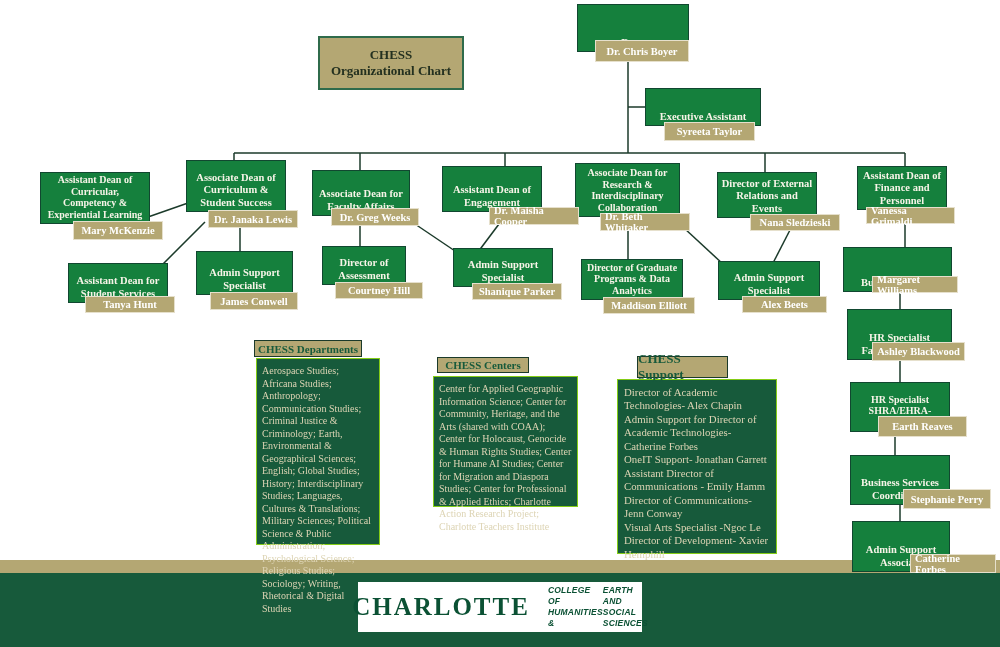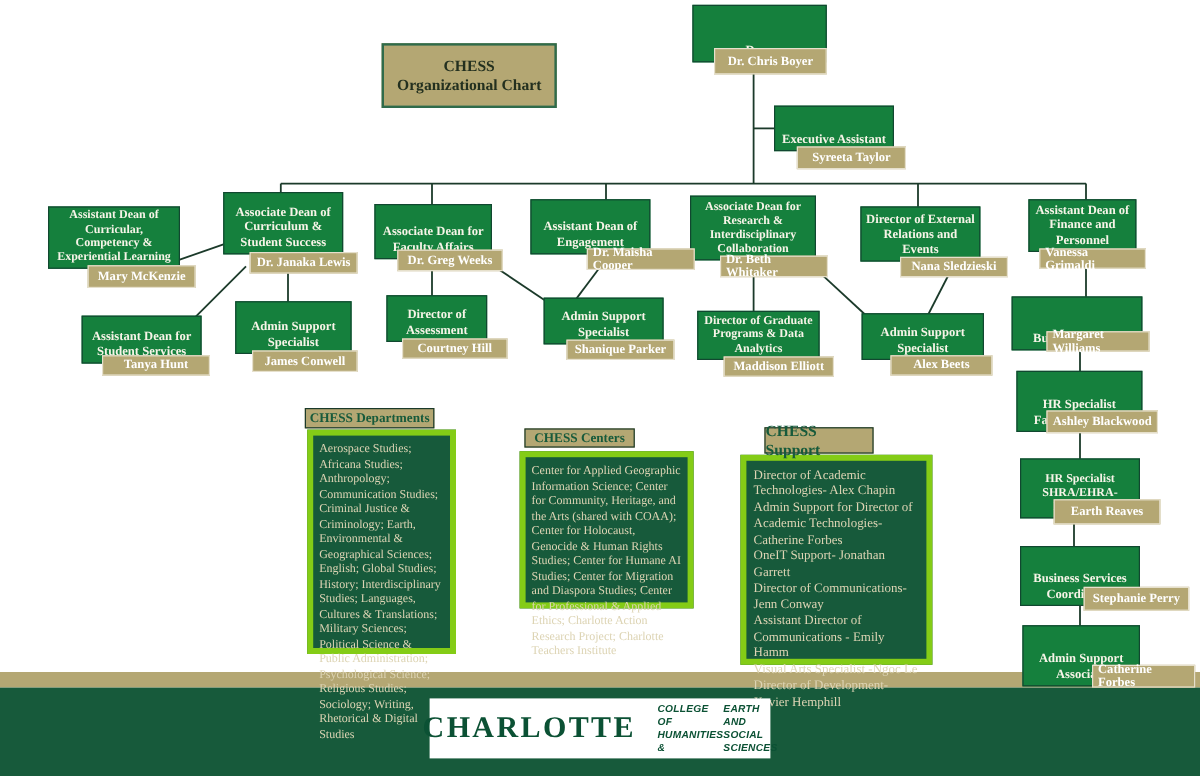--- a/index.html
+++ b/index.html
@@ -15,21 +15,21 @@
        display:flex;align-items:center;justify-content:center;box-sizing:border-box;
        color:#ffffff;font-weight:bold;font-size:10.5px;text-align:left;padding:1px 4px;}
 
   .title-box{position:absolute;left:318px;top:36px;width:142px;height:50px;background:#B4A773;
        border:2px solid #2f6b4b;z-index:1;display:flex;align-items:center;justify-content:center;
        font-weight:bold;font-size:13px;color:#23301f;text-align:center;white-space:pre-line;line-height:1.25;}
 
   .grp-header{position:absolute;background:#B4A773;border:1px solid #1b3a2a;z-index:3;
        display:flex;align-items:center;justify-content:center;color:#175A3B;font-weight:bold;
        font-size:11px;box-sizing:border-box;}
-  .grp-body{position:absolute;background:#175A3B;border:5px solid #84cc16;z-index:1;
+  .grp-body{position:absolute;background:#175A3B;border:1px solid #84cc16;z-index:1;
        color:#ddd4b4;box-sizing:border-box;}
   #dept-body{left:256px;top:358px;width:124px;height:187px;font-size:10px;line-height:1.25;padding:6px 5px;}
   #centers-body{left:433px;top:376px;width:145px;height:131px;font-size:10px;line-height:1.25;padding:6px 5px;}
   #support-body{left:617px;top:379px;width:160px;height:175px;font-size:10.8px;line-height:1.25;padding:6px 6px;}
 
   .band-tan{position:absolute;left:0;top:560px;width:1000px;height:13px;background:#B4A773;z-index:0;}
   .band-green{position:absolute;left:0;top:573px;width:1000px;height:74px;background:#175A3B;z-index:0;}
   .logo-box{position:absolute;left:358px;top:582px;width:284px;height:50px;background:#ffffff;z-index:1;
        display:flex;align-items:center;justify-content:center;gap:9px;}
   .wordmark{color:#0B5134;font-family:"Liberation Serif",serif;font-size:25px;letter-spacing:2px;font-weight:bold;}
@@ -72,21 +72,21 @@
   <div class="band-green"></div>
 
   <div class="title-box">CHESS
 Organizational Chart</div>
 
   <div class="node" style="left:577px;top:4px;width:112px;height:48px">
     <div class="t">Dean</div>
   </div>
   <div class="tag" style="left:595px;top:40px;width:94px;height:22px">Dr. Chris Boyer</div>
 
-  <div class="node" style="left:645px;top:88px;width:100px;height:38px">
+  <div class="node" style="left:645px;top:88px;width:116px;height:38px">
     <div class="t">Executive Assistant</div>
   </div>
   <div class="tag" style="left:664px;top:122px;width:91px;height:19px">Syreeta Taylor</div>
 
   <div class="node" style="left:40px;top:172px;width:110px;height:52px">
     <div class="t" style="font-size:10px">Assistant Dean of Curricular, Competency &amp; Experiential Learning</div>
   </div>
   <div class="tag" style="left:73px;top:221px;width:90px;height:19px">Mary McKenzie</div>
 
   <div class="node" style="left:186px;top:160px;width:100px;height:52px">
@@ -177,22 +177,22 @@
   <div class="grp-header" style="left:254px;top:340px;width:108px;height:17px">CHESS Departments</div>
   <div class="grp-body" id="dept-body">Aerospace Studies; Africana Studies; Anthropology; Communication Studies; Criminal Justice &amp; Criminology; Earth, Environmental &amp; Geographical Sciences; English; Global Studies; History; Interdisciplinary Studies; Languages, Cultures &amp; Translations; Military Sciences; Political Science &amp; Public Administration; Psychological Science; Religious Studies; Sociology; Writing,  Rhetorical &amp; Digital Studies</div>
 
   <div class="grp-header" style="left:437px;top:357px;width:92px;height:16px">CHESS Centers</div>
   <div class="grp-body" id="centers-body">Center for Applied Geographic Information Science; Center for Community, Heritage, and the Arts (shared with COAA); Center for Holocaust, Genocide &amp; Human Rights Studies; Center for Humane AI Studies; Center for Migration and Diaspora Studies; Center for Professional &amp; Applied Ethics; Charlotte Action Research Project; Charlotte Teachers Institute</div>
 
   <div class="grp-header" style="left:637px;top:356px;width:91px;height:22px;font-size:13px">CHESS Support</div>
   <div class="grp-body" id="support-body">
     <div>Director of Academic Technologies- Alex Chapin Admin Support for Director of Academic Technologies- Catherine Forbes</div>
     <div>OneIT Support- Jonathan Garrett</div>
+    <div>Assistant Director of Communications - Emily Hamm</div>
     <div>Director of Communications- Jenn Conway</div>
-    <div>Assistant Director of Communications - Emily Hamm</div>
     <div>Visual Arts Specialist -Ngoc Le</div>
     <div>Director of Development- Xavier Hemphill</div>
   </div>
 
   <div class="logo-box">
     <div class="wordmark">CHARLOTTE</div>
     <div class="logo-slash"></div>
     <div class="college">
       <div>COLLEGE OF HUMANITIES &amp;</div>
       <div>EARTH AND SOCIAL SCIENCES</div>

